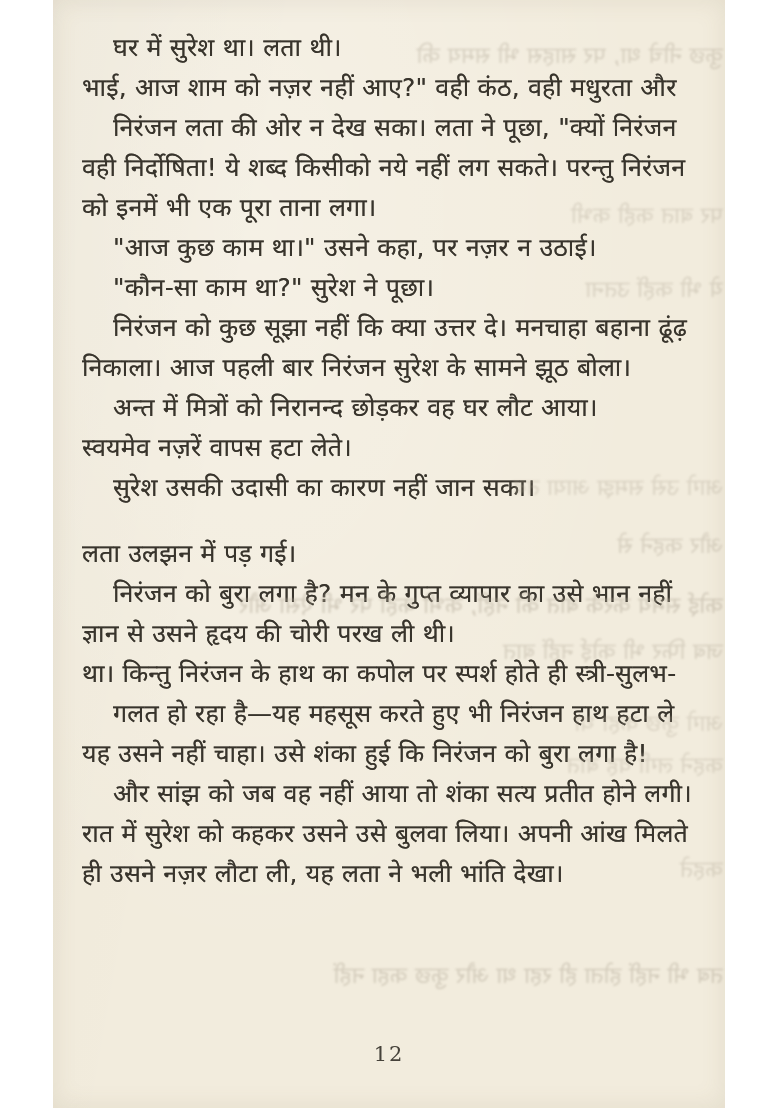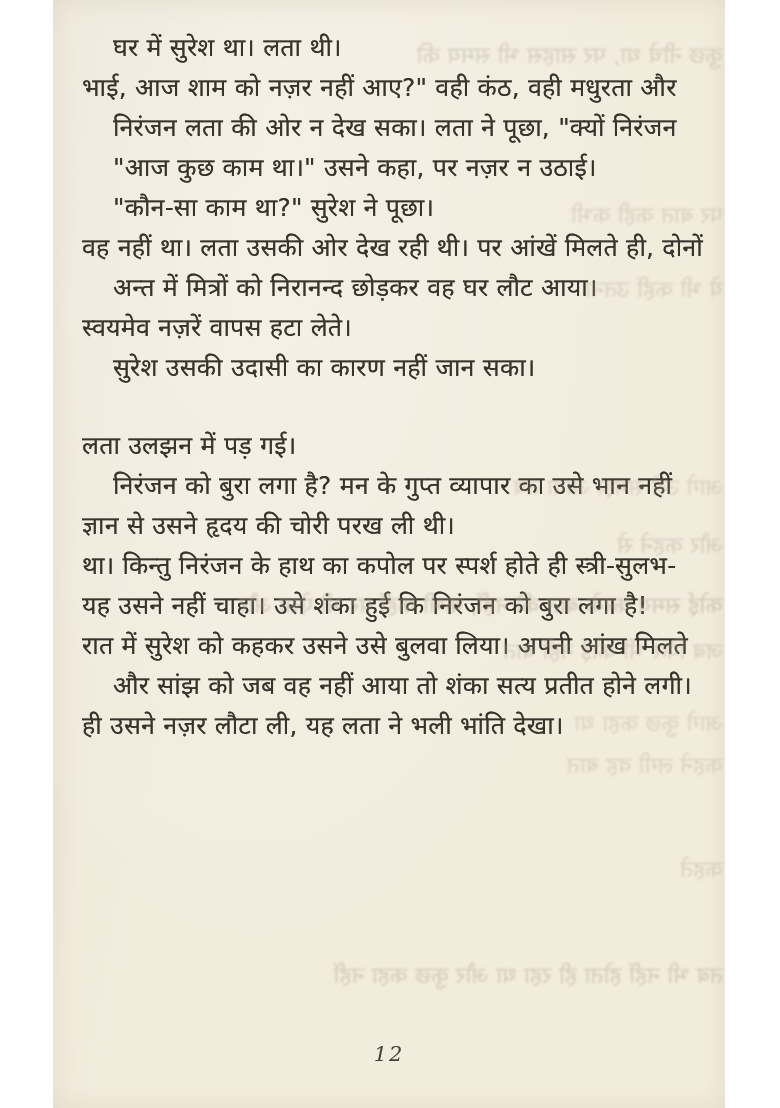--- a/index.html
+++ b/index.html
@@ -40,31 +40,30 @@
     font-size:25px;
     line-height:40px;
     letter-spacing:0.2px;
   }
   .line{
     white-space:nowrap;
     height:40px;
     text-shadow:0 0 0.4px rgba(56,52,44,0.65);
   }
   .line.indent{padding-left:31px;}
-  .line.section-break{margin-top:38px;}
+  .line.section-break{margin-top:26px;}
   .page-number{
     position:absolute;
     left:0;top:1042px;
     width:672px;
     text-align:center;
     font-family:"DejaVu Serif","Liberation Serif",serif;
     font-size:21px;
     color:#46423a;
     letter-spacing:2px;
-    font-style:italic;
   }
   
   .bleed{
     position:absolute;
     transform:scaleX(-1);
     filter:blur(1.1px);
     color:var(--bleed);
     opacity:0.55;
     font-size:23px;
     white-space:nowrap;
@@ -84,33 +83,37 @@
 </style>
 </head>
 <body>
 
 <div class="scan">
   <div class="paper">
     <div class="text-block">
         <div class="line indent">घर में सुरेश था। लता थी।</div>
         <div class="line">भाई, आज शाम को नज़र नहीं आए?" वही कंठ, वही मधुरता और</div>
         <div class="line indent">निरंजन लता की ओर न देख सका। लता ने पूछा, "क्यों निरंजन</div>
+        <div class="line">वही निर्दोषिता! ये शब्द किसीको नये नहीं लग सकते। परन्तु निरंजन</div>
+        <div class="line">को इनमें भी एक पूरा ताना लगा।</div>
         <div class="line indent">"आज कुछ काम था।" उसने कहा, पर नज़र न उठाई।</div>
         <div class="line indent">"कौन-सा काम था?" सुरेश ने पूछा।</div>
-        <div class="line">वह नहीं था। लता उसकी ओर देख रही थी। पर आंखें मिलते ही, दोनों</div>
+        <div class="line indent">निरंजन को कुछ सूझा नहीं कि क्या उत्तर दे। मनचाहा बहाना ढूंढ़</div>
+        <div class="line">निकाला। आज पहली बार निरंजन सुरेश के सामने झूठ बोला।</div>
         <div class="line indent">अन्त में मित्रों को निरानन्द छोड़कर वह घर लौट आया।</div>
         <div class="line">स्वयमेव नज़रें वापस हटा लेते।</div>
         <div class="line indent">सुरेश उसकी उदासी का कारण नहीं जान सका।</div>
         <div class="line section-break">लता उलझन में पड़ गई।</div>
         <div class="line indent">निरंजन को बुरा लगा है? मन के गुप्त व्यापार का उसे भान नहीं</div>
         <div class="line">ज्ञान से उसने हृदय की चोरी परख ली थी।</div>
         <div class="line">था। किन्तु निरंजन के हाथ का कपोल पर स्पर्श होते ही स्त्री-सुलभ-</div>
+        <div class="line indent">गलत हो रहा है—यह महसूस करते हुए भी निरंजन हाथ हटा ले</div>
         <div class="line">यह उसने नहीं चाहा। उसे शंका हुई कि निरंजन को बुरा लगा है!</div>
+        <div class="line indent">और सांझ को जब वह नहीं आया तो शंका सत्य प्रतीत होने लगी।</div>
         <div class="line">रात में सुरेश को कहकर उसने उसे बुलवा लिया। अपनी आंख मिलते</div>
-        <div class="line indent">और सांझ को जब वह नहीं आया तो शंका सत्य प्रतीत होने लगी।</div>
         <div class="line">ही उसने नज़र लौटा ली, यह लता ने भली भांति देखा।</div>
       </div>
     <div class="page-number">12</div>
   <div class="bleed b0">कुछ नीचे था, पर साहस भी समय की</div>
       <div class="bleed b1">पर बात कही कभी</div>
       <div class="bleed b2">ये भी कहीं उतना</div>
       <div class="bleed b3">आगे उसे समझ आया तब</div>
       <div class="bleed b4">और कहने से</div>
       <div class="bleed b5">कोई समय करके बात की नहीं, कभी कहीं पर भी ऐसा और</div>
       <div class="bleed b6">जब फिर भी कोई नहीं बात</div>

